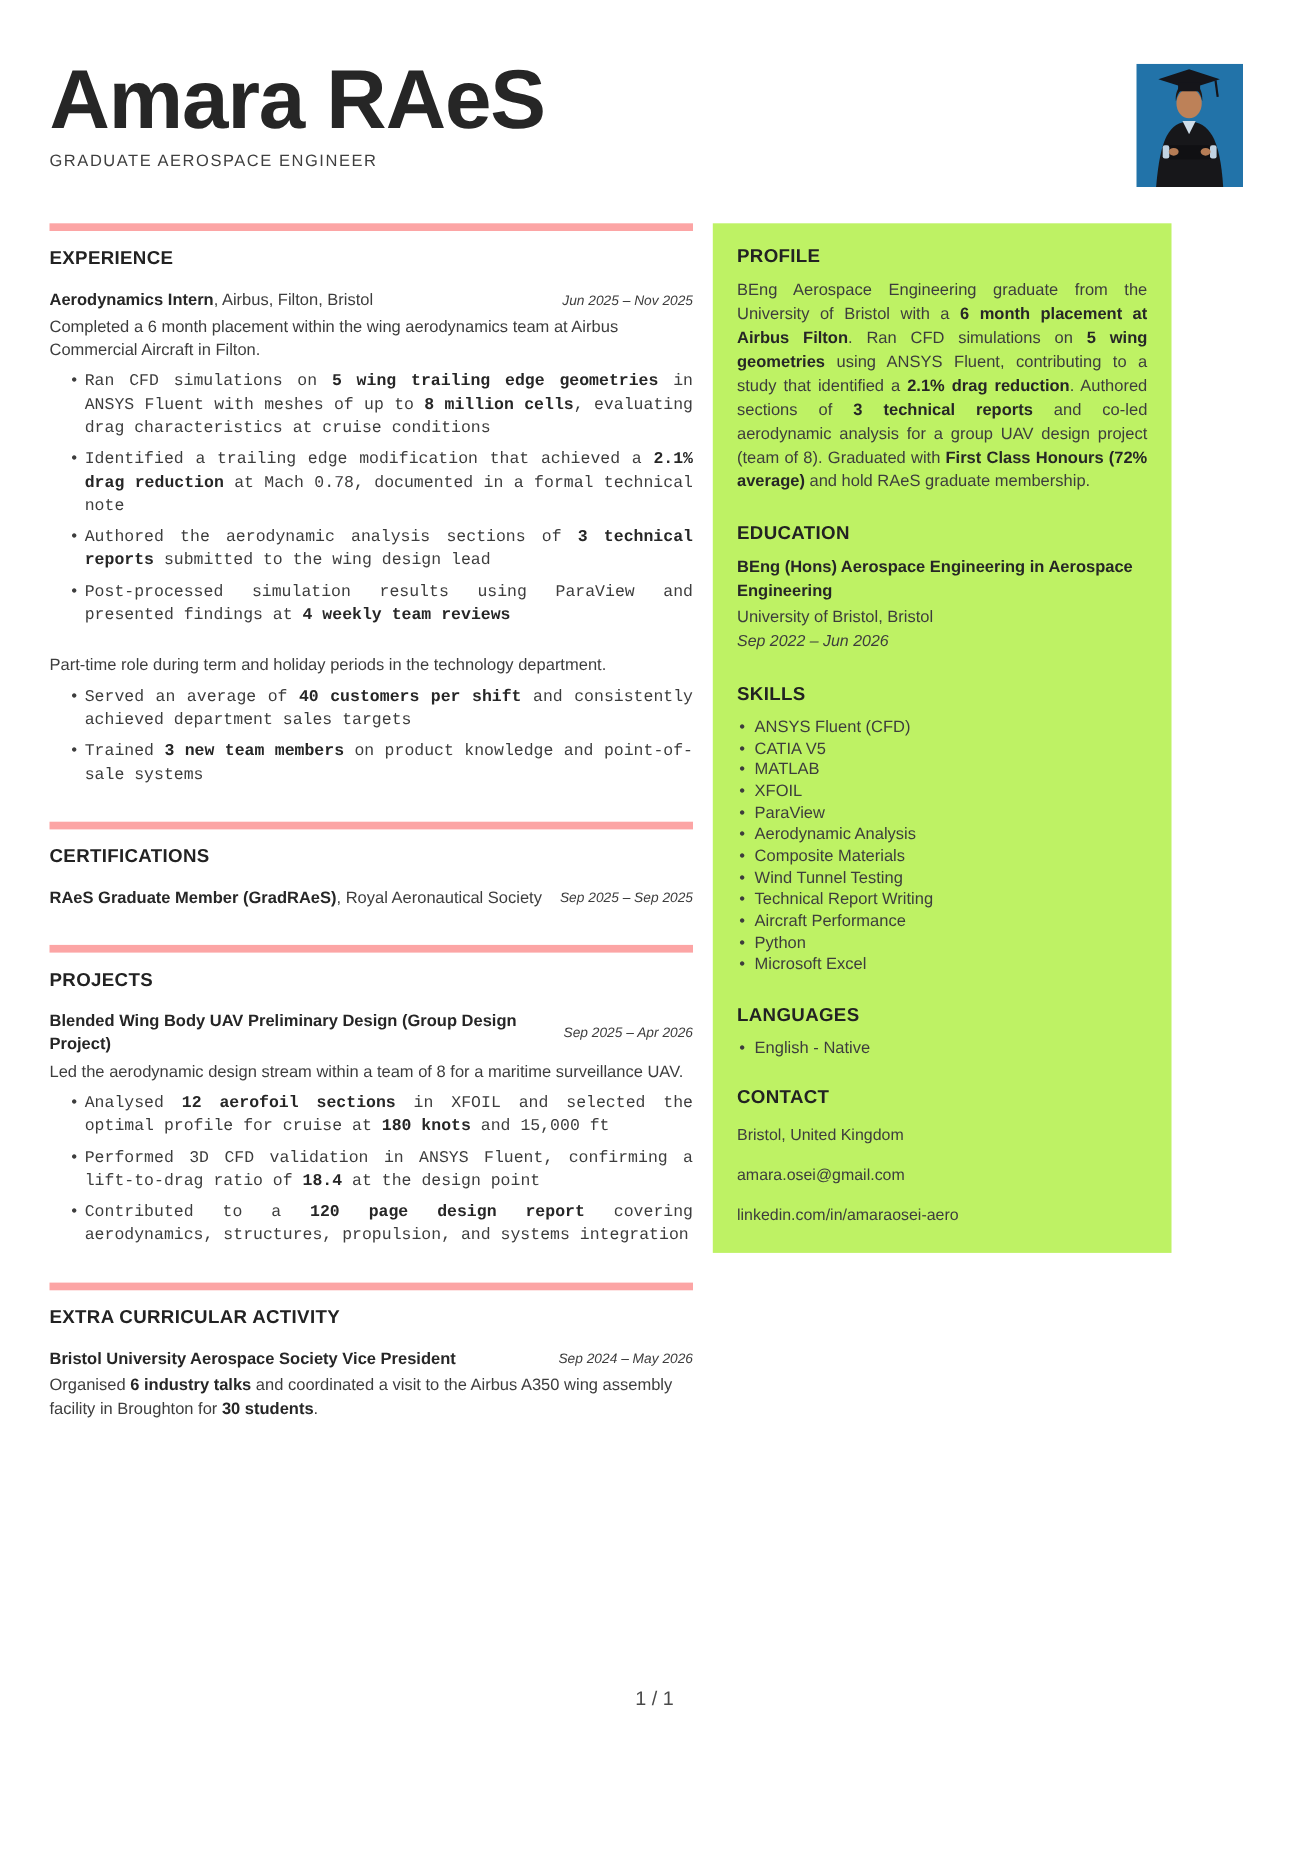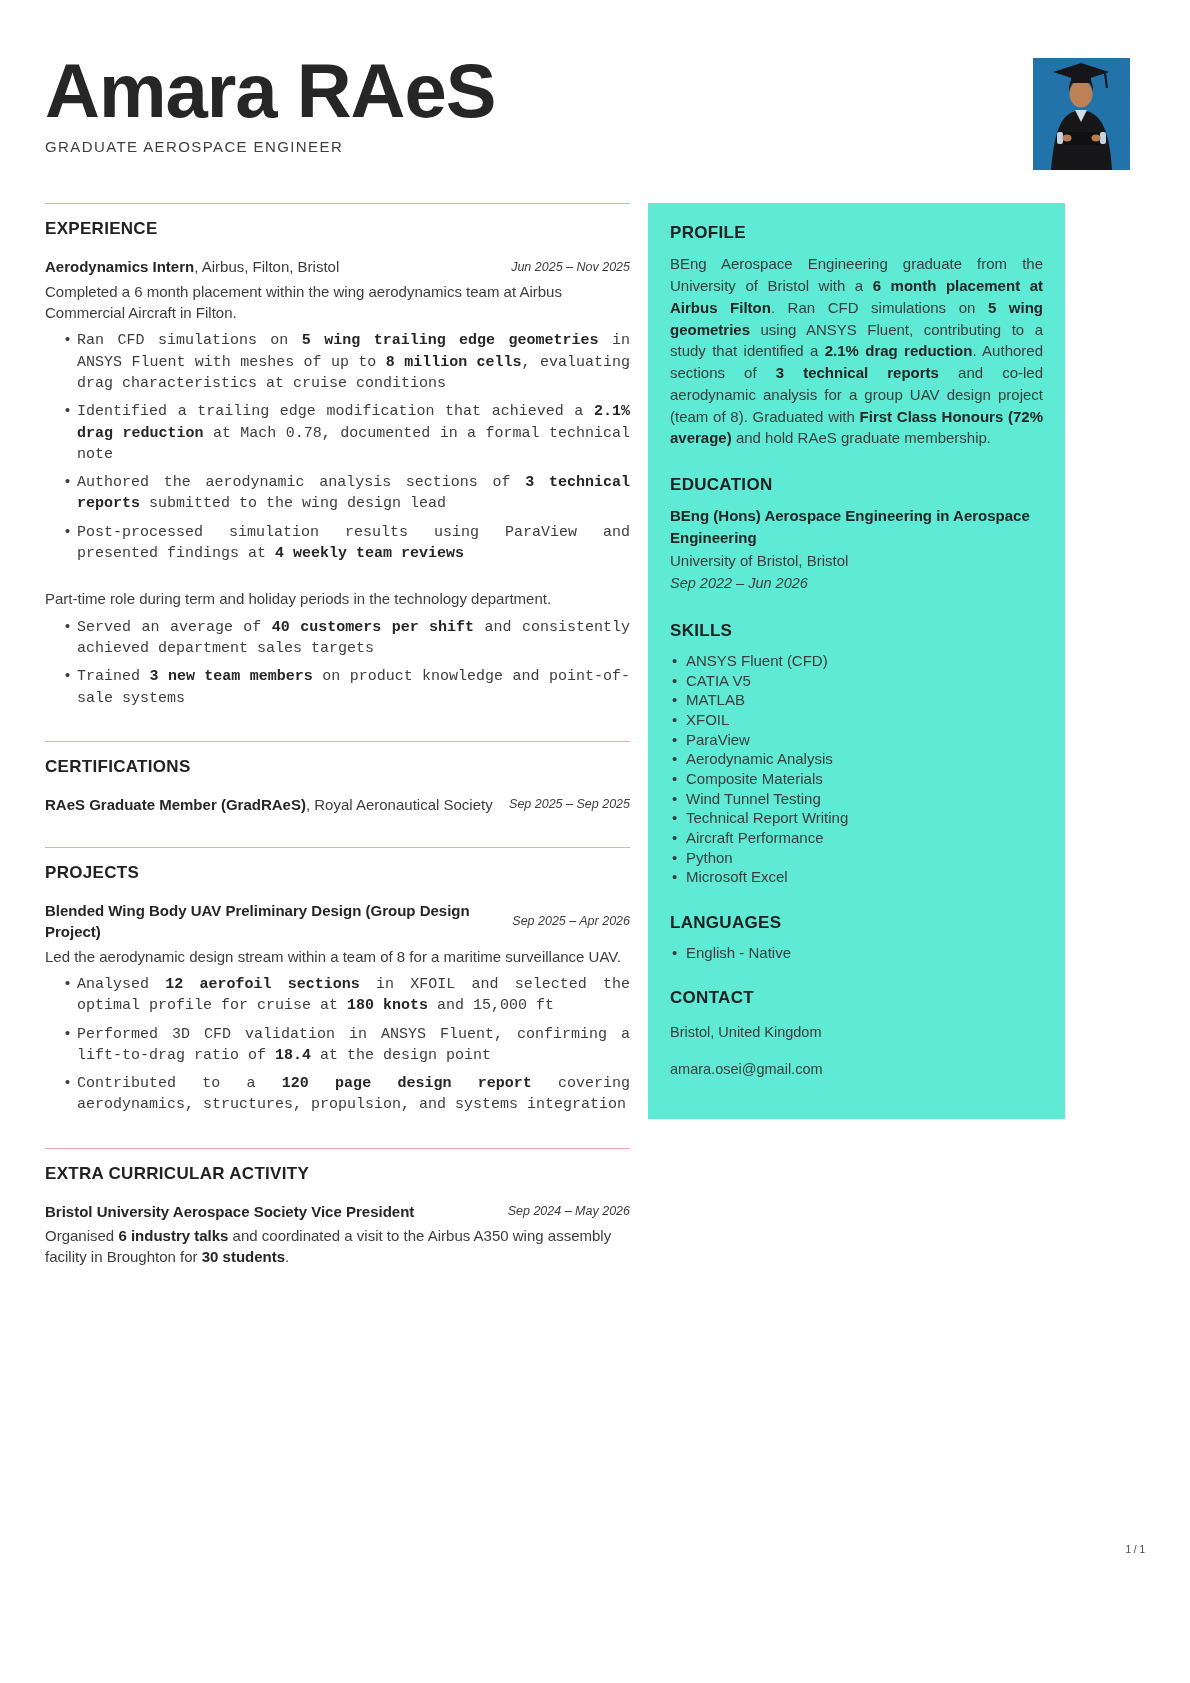--- a/index.html
+++ b/index.html
@@ -28,26 +28,26 @@
   .photo {
     position: absolute; top: 58px; left: 1033px;
     width: 97px; height: 112px; display: block;
   }
 
   
   .main { display: flex; align-items: flex-start; padding: 0 45px; margin-top: 48px; }
   .col-left { width: 585px; }
   .sidebar {
     width: 417px; margin-left: 18px;
-    background: #5eead4;
-    padding: 20px 22px 38px 22px;
-  }
-
-  
-  .section { border-top: 1px solid #fca5a5; padding-top: 15px; margin-bottom: 32px; }
+    background: #bef264;
+    padding: 20px 22px 22px 22px;
+  }
+
+  
+  .section { border-top: 7px solid #fca5a5; padding-top: 15px; margin-bottom: 32px; }
   .sec-heading {
     margin: 0 0 17px 0; font-size: 17px; font-weight: 700;
     color: #222222; letter-spacing: 0.3px;
   }
   .entry + .entry { margin-top: 24px; }
   .entry-head { display: flex; align-items: center; }
   .entry-title { flex: 1; padding-right: 14px; font-size: 15px; line-height: 1.42; color: #3d3d3d; }
   .entry-date { white-space: nowrap; font-size: 12.5px; font-style: italic; color: #3d3d3d; }
   .entry-summary { margin-top: 3px; font-size: 15px; line-height: 1.42; color: #3d3d3d; }
   ul.bullets { margin: 5px 0 0 0; padding: 0; list-style: none; }
@@ -72,21 +72,21 @@
   ul.plain-list { margin: 0; padding: 0; list-style: none; }
   ul.plain-list li {
     position: relative; padding-left: 16px; font-size: 15px; line-height: 1.31; color: #3d3d3d;
   }
   ul.plain-list li::before { content: "\2022"; position: absolute; left: 2px; }
   .contact-line { font-size: 14.5px; line-height: 1.6; color: #3d3d3d; margin-top: 13px; }
 
   
   .footer {
     position: absolute; left: 45px; width: 1100px; bottom: 128px;
-    text-align: right; font-size: 10px; color: #4a4a4a;
+    text-align: center; font-size: 18px; color: #4a4a4a;
   }
 </style>
 </head>
 <body>
 
 <div class="page">
 
   <div class="header">
     <h1 class="name">Amara RAeS</h1>
     <div class="subtitle">GRADUATE AEROSPACE ENGINEER</div>
@@ -225,20 +225,21 @@
       </div>
 
       <div class="aside-sec">
         <h2 class="aside-heading">CONTACT</h2>
 
           <div class="contact-line">Bristol, United Kingdom</div>
 
           <div class="contact-line">amara.osei@gmail.com</div>
 
 
+          <div class="contact-line">linkedin.com/in/amaraosei-aero</div>
 
       </div>
 
     </div>
 
   </div>
 
   <div class="footer">1 / 1</div>
 
 </div>

